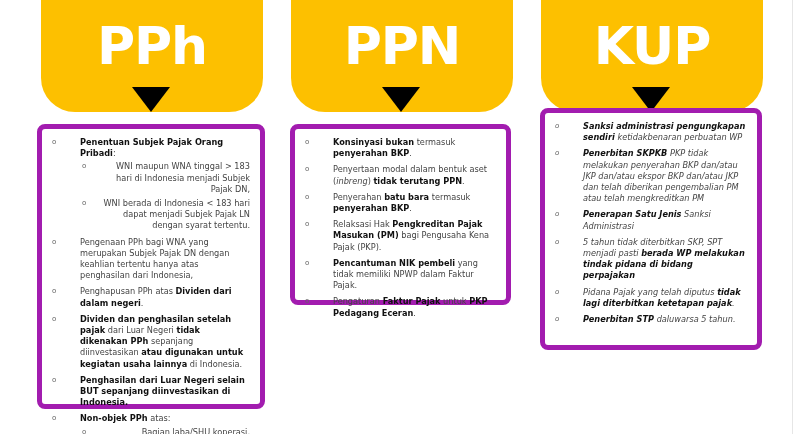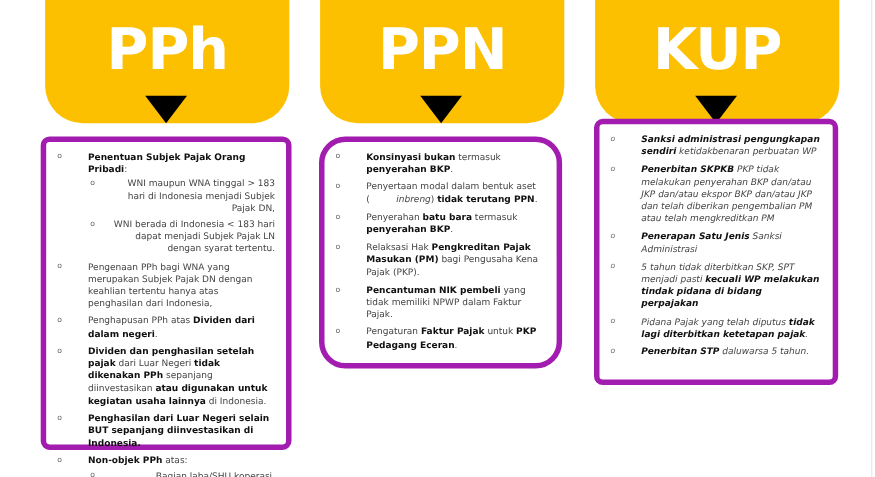--- a/index.html
+++ b/index.html
@@ -31,21 +31,21 @@
   ul { list-style:none; margin:0; padding:0; }
   li.item { position:relative; padding-left:30px; margin-bottom:5px; }
   li.item::before {
     content:"o"; position:absolute; left:2px; top:0; font-size:7px; color:#666;
   }
   ul.sub { margin-top:2px; }
   li.subitem { position:relative; padding-left:22px; margin-bottom:3px;text-align:right; }
   li.subitem::before { content:"o"; position:absolute; left:2px; top:0; font-size:7px; color:#666; }
   ul.sub.tight li.subitem { margin-bottom:0; }
   b { color:#111; font-weight:bold; }
-  i { font-style:italic;margin-left:24px; }
+  i { font-style:italic; }
 </style>
 </head>
 <body>
 
 <div class="edge-line"></div>
 
 <div class="header" style="left:41px;">
   <span>PPh</span>
 </div>
 <div class="header" style="left:291px;">
@@ -68,32 +68,32 @@
       <li class="item"><span>Pengenaan PPh bagi WNA yang merupakan Subjek Pajak DN dengan keahlian tertentu hanya atas penghasilan dari Indonesia,</span></li>
       <li class="item"><span>Penghapusan PPh atas </span><b>Dividen dari dalam negeri</b><span>.</span></li>
       <li class="item"><b>Dividen dan penghasilan setelah pajak</b><span> dari Luar Negeri </span><b>tidak dikenakan PPh</b><span> sepanjang diinvestasikan </span><b>atau digunakan untuk kegiatan usaha lainnya</b><span> di Indonesia.</span></li>
       <li class="item"><b>Penghasilan dari Luar Negeri selain BUT sepanjang diinvestasikan di Indonesia.</b></li>
       <li class="item"><b>Non-objek PPh</b><span> atas:</span><ul class="sub">
           <li class="subitem"><span>Bagian laba/SHU koperasi,</span></li>
           <li class="subitem"><span>Dana haji yang dikelola BPKH (Badan Pengelola Keuangan Haji).</span></li>
         </ul></li>
     </ul>
 </div>
-<div class="box" style="left:290px; top:124px; width:221px; height:211px;border-radius:24px;">
+<div class="box" style="left:290px; top:124px; width:221px; height:181px;">
   <ul>
       <li class="item"><b>Konsinyasi bukan</b><span> termasuk </span><b>penyerahan BKP</b><span>.</span></li>
       <li class="item"><span>Penyertaan modal dalam bentuk aset (</span><i>inbreng</i><span>) </span><b>tidak terutang PPN</b><span>.</span></li>
       <li class="item"><span>Penyerahan </span><b>batu bara</b><span> termasuk </span><b>penyerahan BKP</b><span>.</span></li>
       <li class="item"><span>Relaksasi Hak </span><b>Pengkreditan Pajak Masukan (PM)</b><span> bagi Pengusaha Kena Pajak (PKP).</span></li>
       <li class="item"><b>Pencantuman NIK pembeli</b><span> yang tidak memiliki NPWP dalam Faktur Pajak.</span></li>
       <li class="item"><span>Pengaturan </span><b>Faktur Pajak</b><span> untuk </span><b>PKP Pedagang Eceran</b><span>.</span></li>
     </ul>
 </div>
 <div class="box" style="left:540px; top:108px; width:222px; height:242px;font-style:italic;">
   <ul>
       <li class="item"><b>Sanksi administrasi pengungkapan sendiri</b><span> ketidakbenaran perbuatan WP</span></li>
       <li class="item"><b>Penerbitan SKPKB</b><span> PKP tidak melakukan penyerahan BKP dan/atau JKP dan/atau ekspor BKP dan/atau JKP dan telah diberikan pengembalian PM atau telah mengkreditkan PM</span></li>
       <li class="item"><b>Penerapan Satu Jenis</b><span> Sanksi Administrasi</span></li>
-      <li class="item"><span>5 tahun tidak diterbitkan SKP, SPT menjadi pasti </span><b>kecuali WP melakukan tindak pidana di bidang perpajakan</b></li>
+      <li class="item"><span>5 tahun tidak diterbitkan SKP, SPT menjadi pasti </span><b>berada WP melakukan tindak pidana di bidang perpajakan</b></li>
       <li class="item"><span>Pidana Pajak yang telah diputus </span><b>tidak lagi diterbitkan ketetapan pajak</b><span>.</span></li>
       <li class="item"><b>Penerbitan STP</b><span> daluwarsa 5 tahun.</span></li>
     </ul>
 </div>
 
 </body></html>

